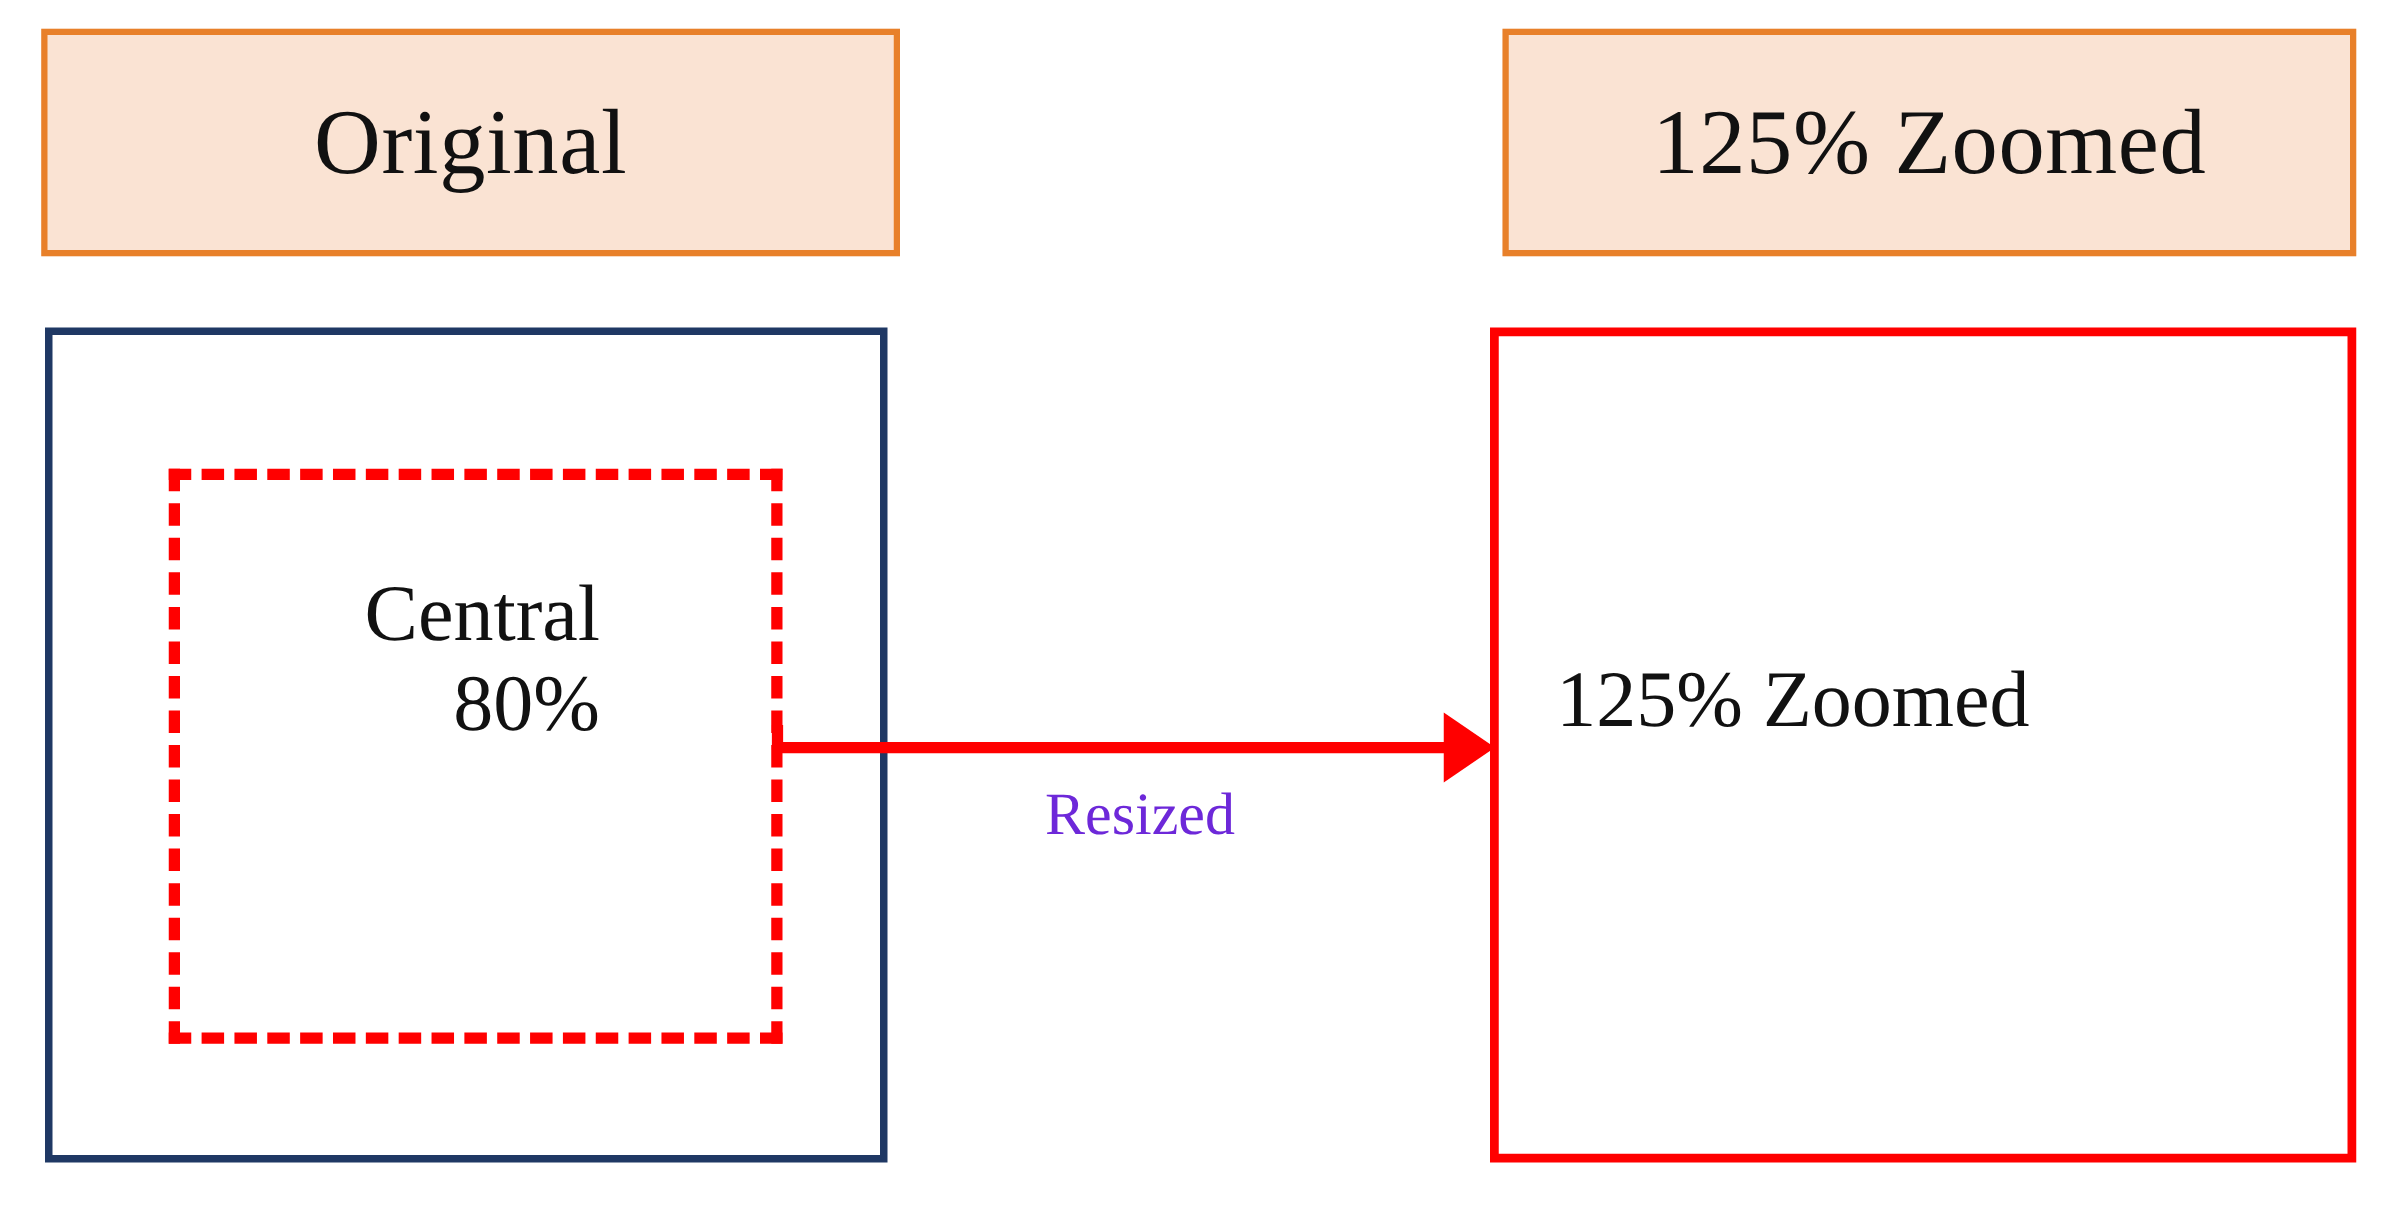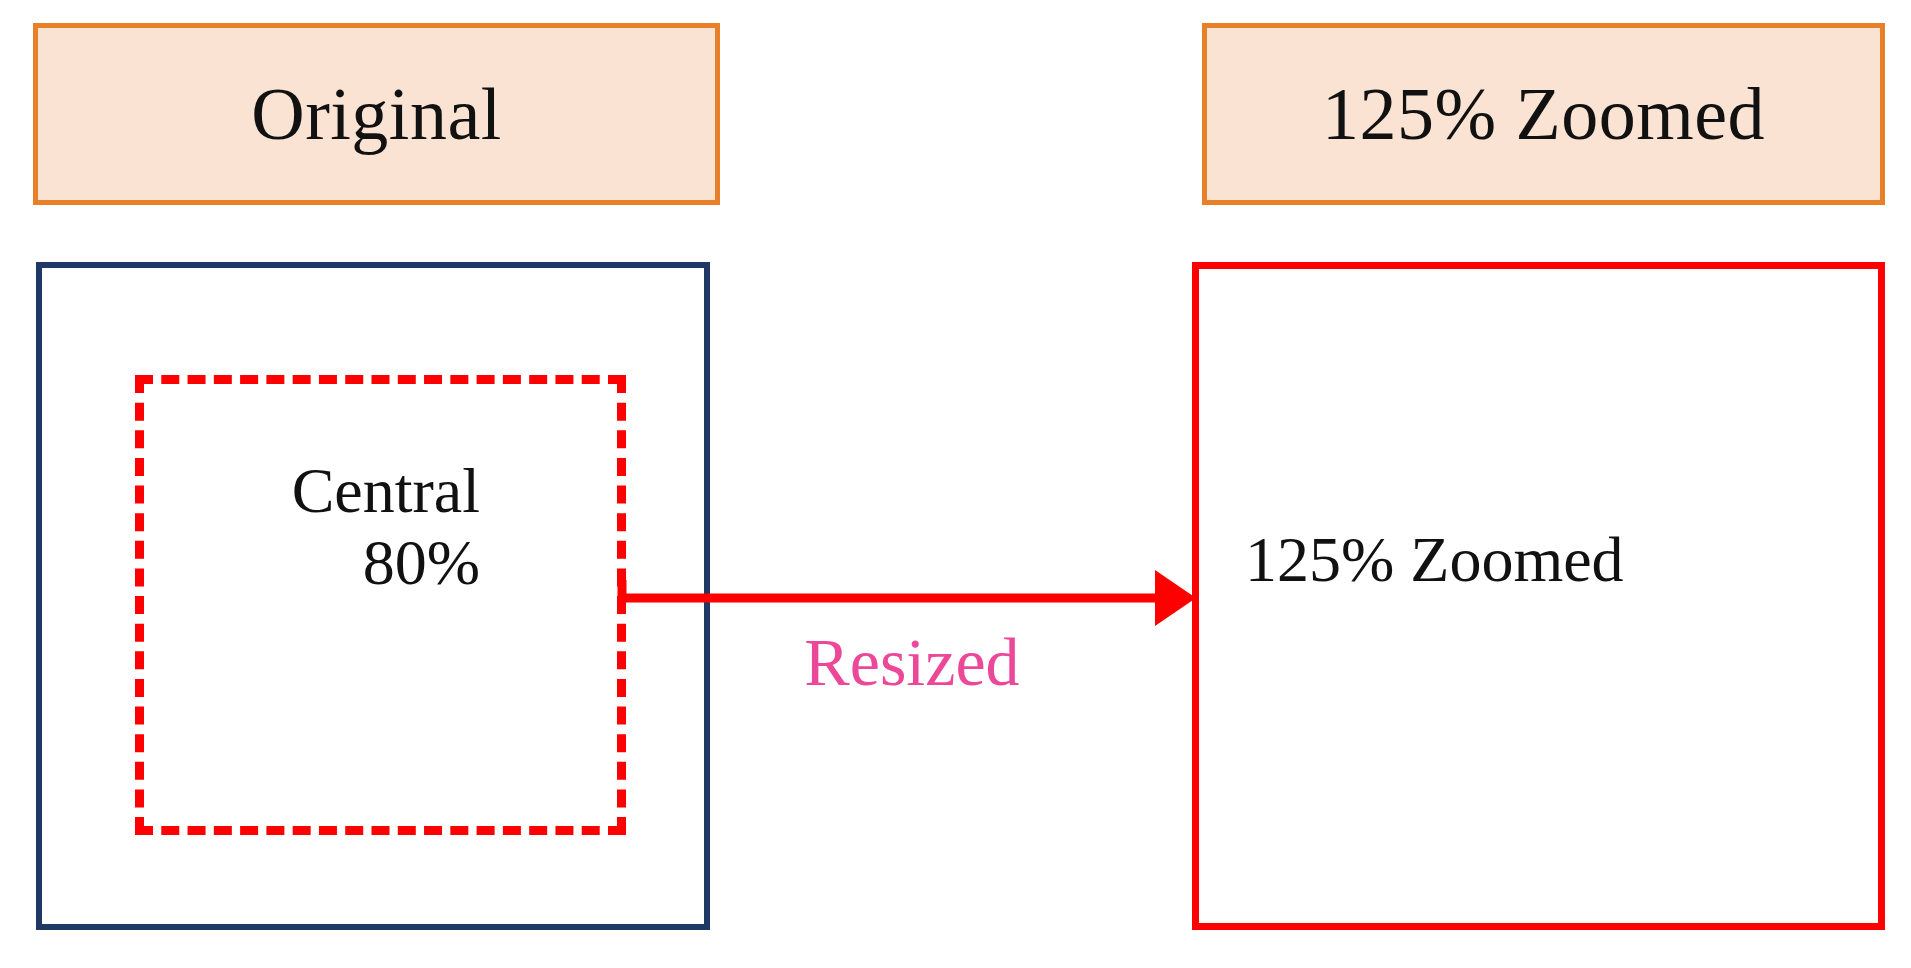--- a/index.html
+++ b/index.html
@@ -96,22 +96,22 @@
     width: 620px;
     height: 120px;
     overflow: visible;
   }
   #arrow-caption {
     position: absolute;
     left: 652px;
     top: 628px;
     width: 520px;
     text-align: center;
-    color: #ec4899;
-    font-size: 68px;
+    color: #6d28d9;
+    font-size: 48px;
     line-height: 1;
     white-space: nowrap;
   }
 </style>
 </head>
 <body>
 
 <div id="canvas">
 
   <div class="header-box" id="header-left">

